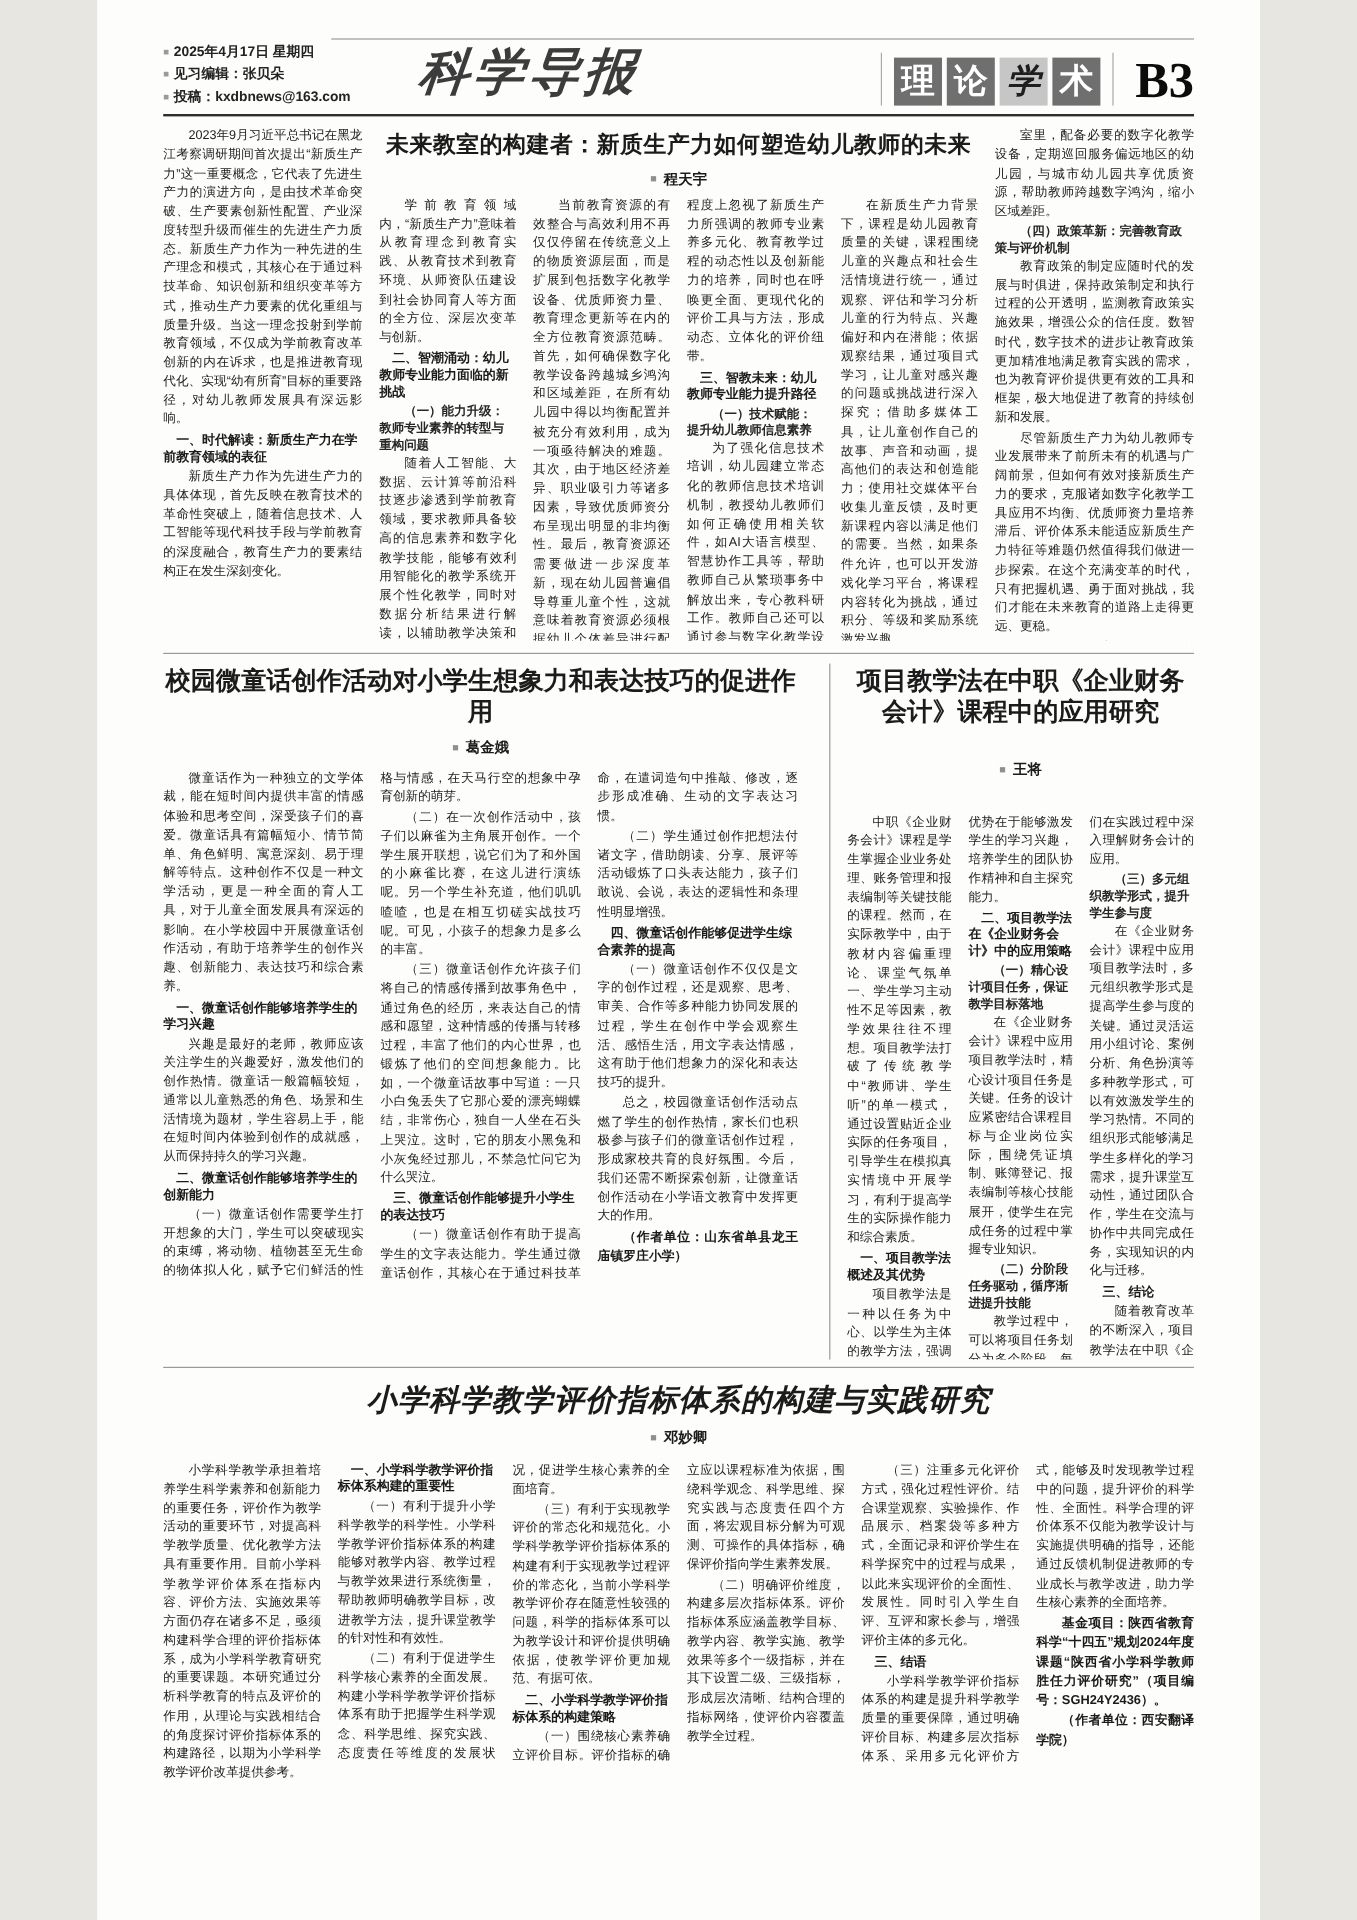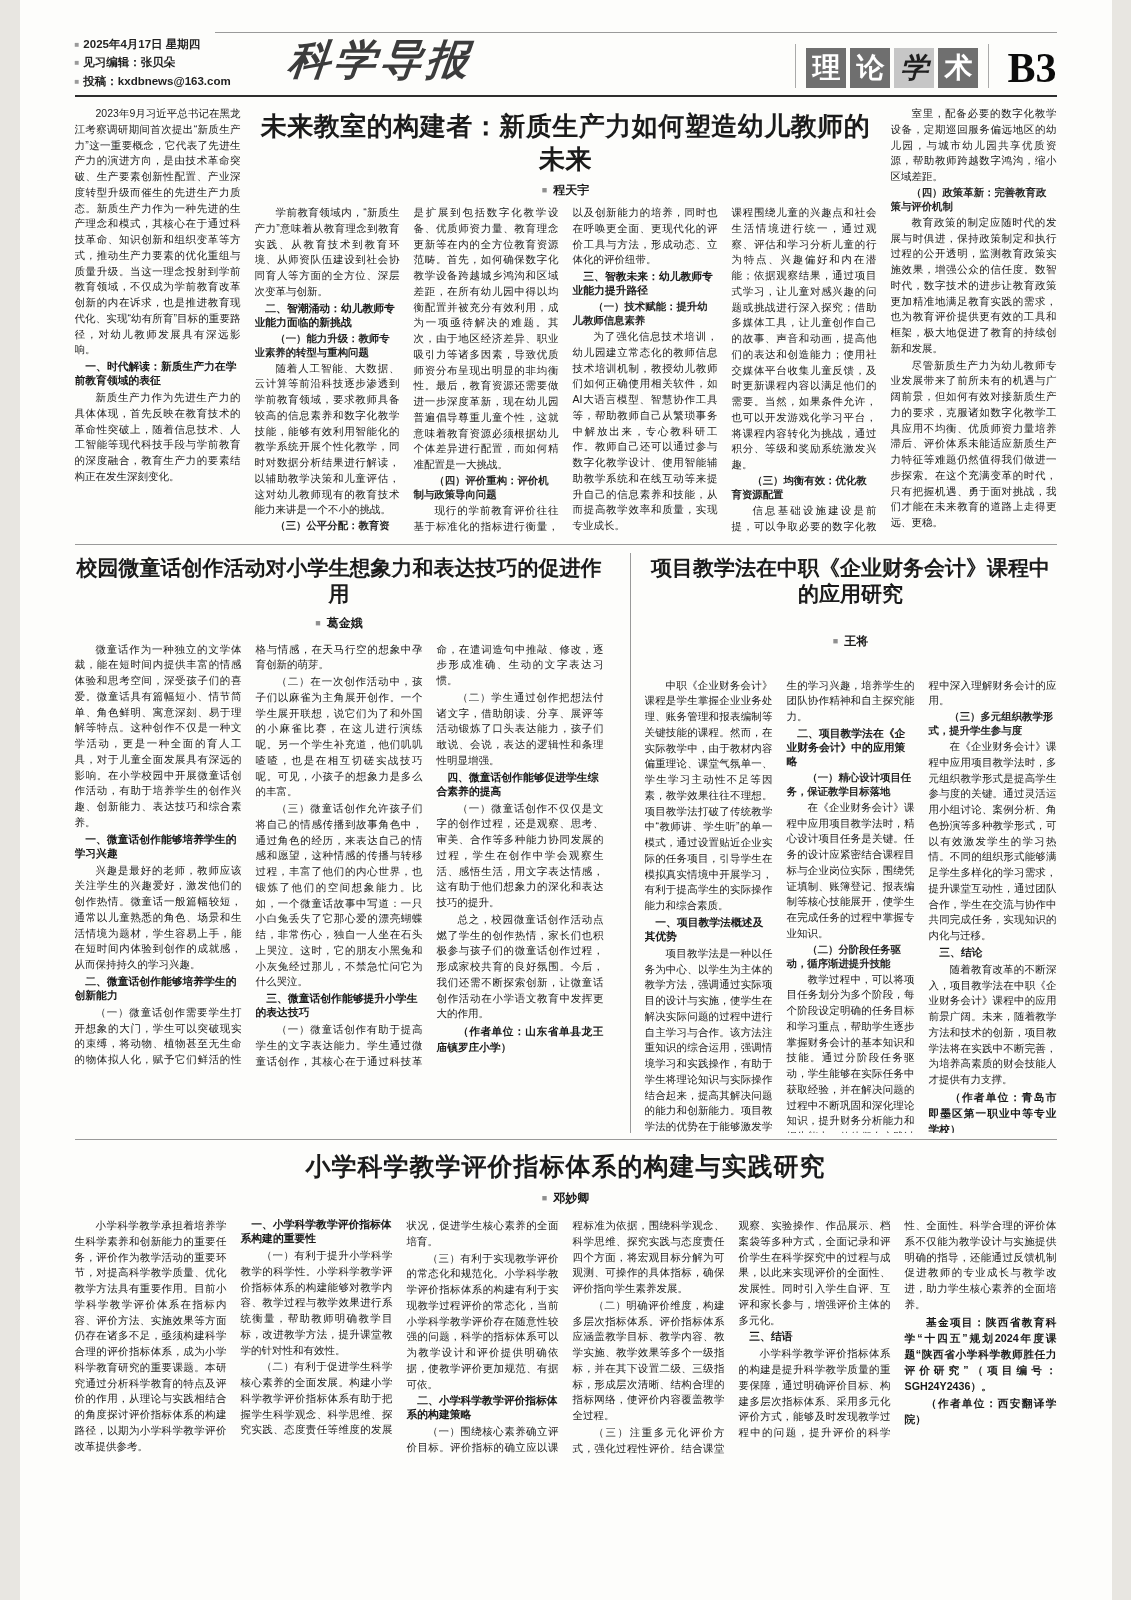--- a/index.html
+++ b/index.html
@@ -1,16 +1,16 @@
 <!DOCTYPE html>
 <html><head>
 <meta charset="utf-8">
 <style>
   html,body{margin:0;padding:0;background:#e8e6e1;}
-  .page{position:relative;width:1092px;height:1600px;margin:0 auto;background:#fdfdfb;
+  .page{position:relative;width:969px;height:1600px;margin:0 auto;background:#fdfdfb;
         color:#1b1b1b;font-family:"Liberation Sans",sans-serif;box-sizing:border-box;
         padding:24px 55px 0 55px;overflow:hidden;}
   
   .masthead{position:relative;display:flex;align-items:flex-end;height:66px;}
   .mast-topline{position:absolute;left:140px;right:0;top:8px;border-top:1px solid #9a9a9a;}
   .mast-left{width:185px;font-size:11.5px;font-weight:bold;line-height:1.6;color:#222;}
   .mast-left .mline::before{content:"■";color:#9a9a9a;font-size:8px;margin-right:4px;vertical-align:1px;}
   .mast-logo{width:240px;text-align:center;font-family:"Liberation Serif",serif;
              font-style:italic;font-weight:bold;font-size:42px;letter-spacing:4px;color:#3c3c3c;
              transform:skewX(-6deg);padding-bottom:2px;}
@@ -28,33 +28,33 @@
   .blk-h1{font-size:10.8px;font-weight:bold;text-indent:1em;margin:2px 0;text-align:left;}
   .blk-h2{font-size:10.4px;font-weight:bold;font-family:"Liberation Serif",serif;color:#262626;
           text-indent:2em;margin:1px 0;}
   .blk-credit{font-size:10.7px;font-weight:bold;line-height:1.5;text-indent:2em;margin:1px 0;text-align:justify;}
   .byline{text-align:center;font-size:12px;font-weight:bold;margin:7px 0 6px 0;}
   .byline::before{content:"■";color:#8f8f8f;font-size:9px;margin-right:6px;vertical-align:1px;}
   
   .a1{display:flex;gap:14px;margin-top:9px;height:428px;}
   .a1-col{flex:0 0 166px;overflow:hidden;}
   .a1-mid{flex:1;display:flex;flex-direction:column;min-width:0;}
-  .a1-title{text-align:center;font-size:26px;font-weight:bold;letter-spacing:0.5px;line-height:1.25;margin-top:4px;}
+  .a1-title{text-align:center;font-size:19px;font-weight:bold;letter-spacing:0.5px;line-height:1.25;margin-top:4px;}
   .a1-mid-body{flex:1;column-count:4;column-gap:14px;overflow:hidden;}
   
   .mid{display:flex;border-top:1px solid #999;border-bottom:1px solid #999;
        margin-top:10px;height:596px;box-sizing:border-box;padding:8px 0 6px 0;}
   .mid-half{display:flex;flex-direction:column;box-sizing:border-box;min-width:0;}
   .mid-left{width:556px;padding-right:26px;border-right:1px solid #999;}
   .mid-right{flex:1;padding-left:14px;gap:18px;}
   .mid-title{text-align:center;font-size:21px;font-weight:bold;line-height:1.25;margin-top:2px;}
   .mid-body{flex:1;column-count:3;column-gap:14px;overflow:hidden;margin-top:4px;}
   
   .a4{display:flex;flex-direction:column;margin-top:8px;height:448px;}
-  .a4-title{text-align:center;font-size:25px;font-weight:bold;letter-spacing:1px;margin-top:2px;}
+  .a4-title{text-align:center;font-size:25px;font-weight:bold;letter-spacing:1px;margin-top:2px;font-style:italic;}
   .a4-body{flex:1;column-count:6;column-gap:14px;overflow:hidden;margin-top:5px;}
 </style>
 </head>
 <body>
 
 <div class="page">
 
   <div class="masthead">
     <div class="mast-topline"></div>
     <div class="mast-left">

